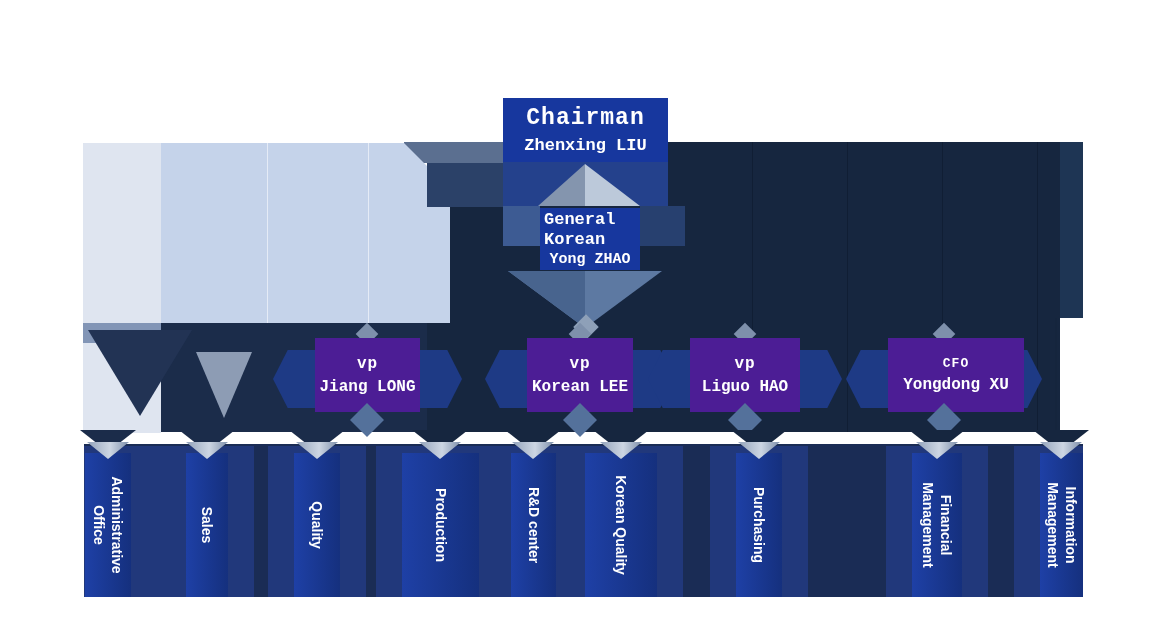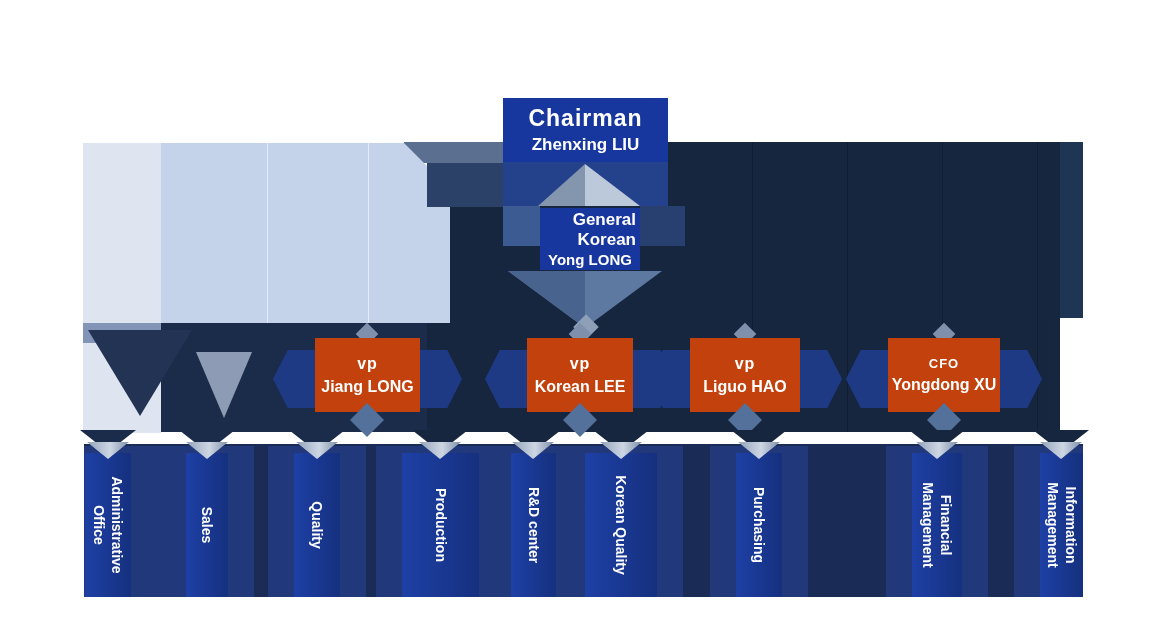--- a/index.html
+++ b/index.html
@@ -30,28 +30,28 @@
            clip-path:polygon(0 0,100% 100%,0 100%);}
   .gm-dec-l{left:503px;top:206px;width:37px;height:40px;background:#3d5b93;}
   .gm-dec-r{left:640px;top:206px;width:45px;height:40px;background:#27406f;}
   .funnel{left:508px;top:271px;width:154px;height:57px;background:#5d79a2;}
   .funnel-half{left:508px;top:271px;width:77px;height:57px;background:#48648e;
                clip-path:polygon(0 0,100% 0,100% 100%);}
   .diamond{transform:rotate(45deg);}
   .gm-diamond{left:577px;top:318px;width:18px;height:18px;background:#8ea0b8;}
   
   .node{background:#17379e;color:#fff;display:flex;flex-direction:column;align-items:center;
-        justify-content:center;text-align:right;font-family:Liberation Sans, sans-serif;font-weight:bold;}
+        justify-content:center;text-align:left;font-family:Liberation Mono, monospace;font-weight:bold;}
   .chair-box{left:503px;top:98px;width:165px;height:64px;}
   .chair-title{font-size:23px;letter-spacing:1px;line-height:1.2;}
   .chair-name{font-size:17px;margin-top:3px;}
   .gm-box{left:540px;top:208px;width:100px;height:62px;}
   .gm-title{font-size:17px;line-height:1.15;width:92px;}
   .gm-name{font-size:15px;margin-top:1px;white-space:nowrap;}
-  .vp-box{top:338px;height:74px;background:#c2410c;}
+  .vp-box{top:338px;height:74px;background:#4c1d95;}
   .vp-title{font-size:16px;letter-spacing:1px;}
   .vp-name{font-size:16px;margin-top:5px;white-space:nowrap;}
   .wing{top:350px;height:58px;background:#1e3a85;}
   .wing-l{clip-path:polygon(35% 0,100% 0,100% 100%,35% 100%,0 50%);}
   .wing-r{clip-path:polygon(0 0,65% 0,100% 50%,65% 100%,0 100%);}
   .vp-dia-top{top:326px;width:16px;height:16px;background:#7e90ab;}
   .vp-dia-bot{top:408px;width:24px;height:24px;background:#54719b;}
   
   .ribbon{left:84px;top:444px;width:999px;height:153px;background:#1a2c55;overflow:hidden;}
   .flank{position:absolute;top:2px;height:151px;background:#21387b;}
@@ -94,21 +94,21 @@
 
   <div class="abs node chair-box">
     <div class="chair-title">Chairman</div>
     <div class="chair-name">Zhenxing LIU</div>
   </div>
 
   <div class="abs gm-dec-l"></div>
   <div class="abs gm-dec-r"></div>
   <div class="abs node gm-box">
     <div class="gm-title">General Korean</div>
-    <div class="gm-name">Yong LONG</div>
+    <div class="gm-name">Yong ZHAO</div>
   </div>
   <div class="abs tri-down funnel"></div>
   <div class="abs funnel-half"></div>
   <div class="abs diamond gm-diamond"></div>
 
   <div class="abs wing wing-l" style="left:273px;width:42px"></div>
   <div class="abs wing wing-r" style="left:420px;width:42px"></div>
   <div class="abs wing wing-l" style="left:485px;width:42px"></div>
   <div class="abs wing wing-r" style="left:633px;width:42px"></div>
   <div class="abs wing wing-l" style="left:648px;width:42px"></div>
@@ -126,21 +126,21 @@
     <div class="vp-name">Jiang LONG</div>
   </div>
   <div class="abs node vp-box" style="left:527px;width:106px">
     <div class="vp-title">vp</div>
     <div class="vp-name">Korean LEE</div>
   </div>
   <div class="abs node vp-box" style="left:690px;width:110px">
     <div class="vp-title">vp</div>
     <div class="vp-name">Liguo HAO</div>
   </div>
-  <div class="abs node vp-box" style="left:888px;width:112px">
+  <div class="abs node vp-box" style="left:888px;width:136px">
     <div class="vp-title" style="font-size:13px">CFO</div>
     <div class="vp-name">Yongdong XU</div>
   </div>
 
   <div class="abs diamond vp-dia-bot" style="left:355px"></div>
   <div class="abs diamond vp-dia-bot" style="left:568px"></div>
   <div class="abs diamond vp-dia-bot" style="left:733px"></div>
   <div class="abs diamond vp-dia-bot" style="left:932px"></div>
 
   <div class="abs ribbon">

